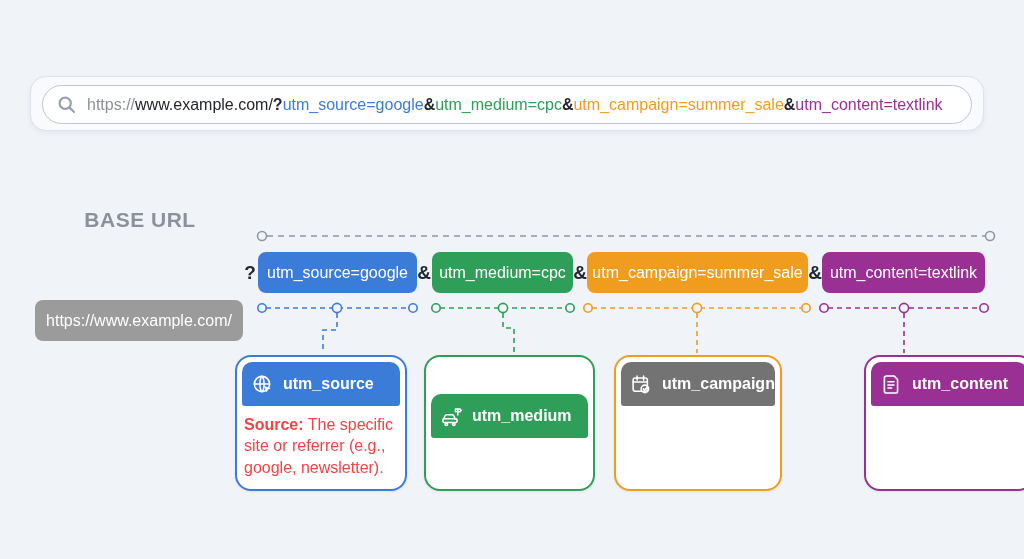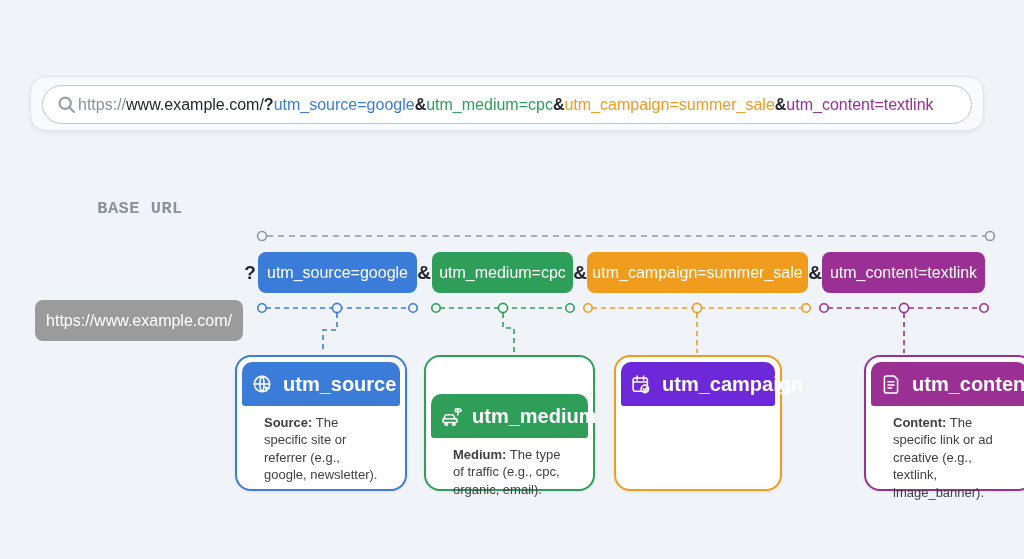--- a/index.html
+++ b/index.html
@@ -17,36 +17,36 @@
   
   .urlbar-outer{
     position:absolute;left:30px;top:76px;width:954px;height:55px;
     background:#f8fafd;border:1px solid #dde2eb;border-radius:16px;
     box-shadow:0 2px 5px rgba(30,40,60,.06);
     box-sizing:border-box;
   }
   .urlbar{
     position:absolute;left:42px;top:85px;width:930px;height:39px;
     background:#ffffff;border:1.5px solid #bfc6d1;border-radius:20px;
-    display:flex;align-items:center;padding-left:13px;
+    display:flex;align-items:center;padding-left:13px;gap:9px;
     box-sizing:border-box;
   }
   .url-text{white-space:nowrap;font-size:16px;letter-spacing:0;color:#23262d;}
   .seg-muted{color:#8b919b;}
   .seg-dark{color:#23262d;}
   .seg-blue{color:#3c7cd9;}
   .seg-green{color:#2f9e58;}
   .seg-orange{color:#f09c1f;}
   .seg-purple{color:#9a3093;}
   .seg-amp{color:#23262d;font-weight:bold;}
 
   
   .base-url-label{
-    position:absolute;left:140px;top:199px;transform:translateX(-50%);
-    font-size:17px;font-weight:bold;color:#8b919b;letter-spacing:.5px;font-family:Liberation Mono, monospace;
+    position:absolute;left:140px;top:208px;transform:translateX(-50%);
+    font-size:21px;font-weight:bold;color:#8b919b;letter-spacing:.5px;
   }
 
   
   .pbox{
     position:absolute;top:252px;height:41px;border-radius:8px;
     color:#fff;display:flex;align-items:center;justify-content:center;
     font-size:16px;white-space:nowrap;box-sizing:border-box;
   }
   .pbox-base{left:35px;width:208px;background:#9b9b9b;margin-top:48px;}
   .pbox-source{left:258px;width:159px;background:#3c7cd9;}
@@ -72,28 +72,28 @@
     border:2px solid;border-radius:16px;padding:5px;box-sizing:border-box;
     box-shadow:0 1px 3px rgba(30,40,60,.08);
   }
   .card-source{left:235px;width:172px;border-color:#3c7cd9;}
   .card-medium{left:424px;width:171px;border-color:#2f9e58;}
   .card-campaign{left:614px;width:168px;border-color:#f09c1f;}
   .card-content{left:864px;width:170px;border-color:#9a3093;}
   .card-header{
     height:44px;border-radius:10px 10px 3px 3px;
     display:flex;align-items:center;gap:9px;padding:0 9px;
-    color:#fff;font-size:20px;font-weight:bold;box-sizing:border-box;
+    color:#fff;font-size:16px;font-weight:bold;box-sizing:border-box;
   }
   .hd-source{background:#3c7cd9;}
   .hd-medium{background:#2f9e58;margin-top:32px;}
-  .hd-campaign{background:#6d28d9;}
+  .hd-campaign{background:#737373;}
   .hd-content{background:#9a3093;}
   .card-text{
-    margin:8px 22px 0;font-size:13px;line-height:1.34;color:#404040;
+    margin:8px 2px 0;font-size:16px;line-height:1.34;color:#ef4444;
   }
   .card-text b{font-weight:bold;}
   .card-icon{flex:0 0 auto;}
 </style>
 </head>
 <body>
 
 <div class="canvas">
 
   <div class="urlbar-outer"></div>
@@ -180,23 +180,20 @@
       <svg class="card-icon" width="23" height="23" viewBox="0 0 22 22" fill="none" stroke="#fff" stroke-width="1.5" stroke-linecap="round" stroke-linejoin="round">
         <path d="M3.5 13.5l1.3-3.2c.2-.6.8-1 1.4-1h5.6c.6 0 1.2.4 1.4 1l1.3 3.2"></path>
         <rect x="2.8" y="13.2" width="13.5" height="3.6" rx="1.2"></rect>
         <circle cx="6" cy="18.4" r="1.2"></circle>
         <circle cx="13.2" cy="18.4" r="1.2"></circle>
         <path d="M17 9.5V3.8"></path>
         <path d="M14.8 3.8h4.2l1.3 1.3-1.3 1.3h-4.2z"></path>
       </svg>
       <span>utm_medium</span>
     </div>
-    <p class="card-text">
-      <b>Medium:</b> <span>The type of traffic (e.g., cpc, organic, email).</span>
-    </p>
   </div>
 
   <div class="card card-campaign">
     <div class="card-header hd-campaign">
       <svg class="card-icon" width="23" height="23" viewBox="0 0 22 22" fill="none" stroke="#fff" stroke-width="1.5" stroke-linecap="round" stroke-linejoin="round">
         <rect x="3" y="4.8" width="13.6" height="12.6" rx="2"></rect>
         <path d="M6.8 2.8v4M13 2.8v4M3 8.6h13.6"></path>
         <circle cx="14.2" cy="15.2" r="3.6"></circle>
         <path d="M12.7 15.2l1.2 1.2 2-2.2"></path>
       </svg>
@@ -205,18 +202,15 @@
   </div>
 
   <div class="card card-content">
     <div class="card-header hd-content">
       <svg class="card-icon" width="23" height="23" viewBox="0 0 22 22" fill="none" stroke="#fff" stroke-width="1.5" stroke-linecap="round" stroke-linejoin="round">
         <path d="M6.2 2.8h7.2l3.4 3.4v11a2 2 0 0 1-2 2H6.2a2 2 0 0 1-2-2V4.8a2 2 0 0 1 2-2z"></path>
         <path d="M7.6 8.4h5.8M7.6 11.4h5.8M7.6 14.4h3.6"></path>
       </svg>
       <span>utm_content</span>
     </div>
-    <p class="card-text">
-      <b>Content:</b> <span>The specific link or ad creative (e.g., textlink, image_banner).</span>
-    </p>
   </div>
 
 </div>
 
 </body></html>

